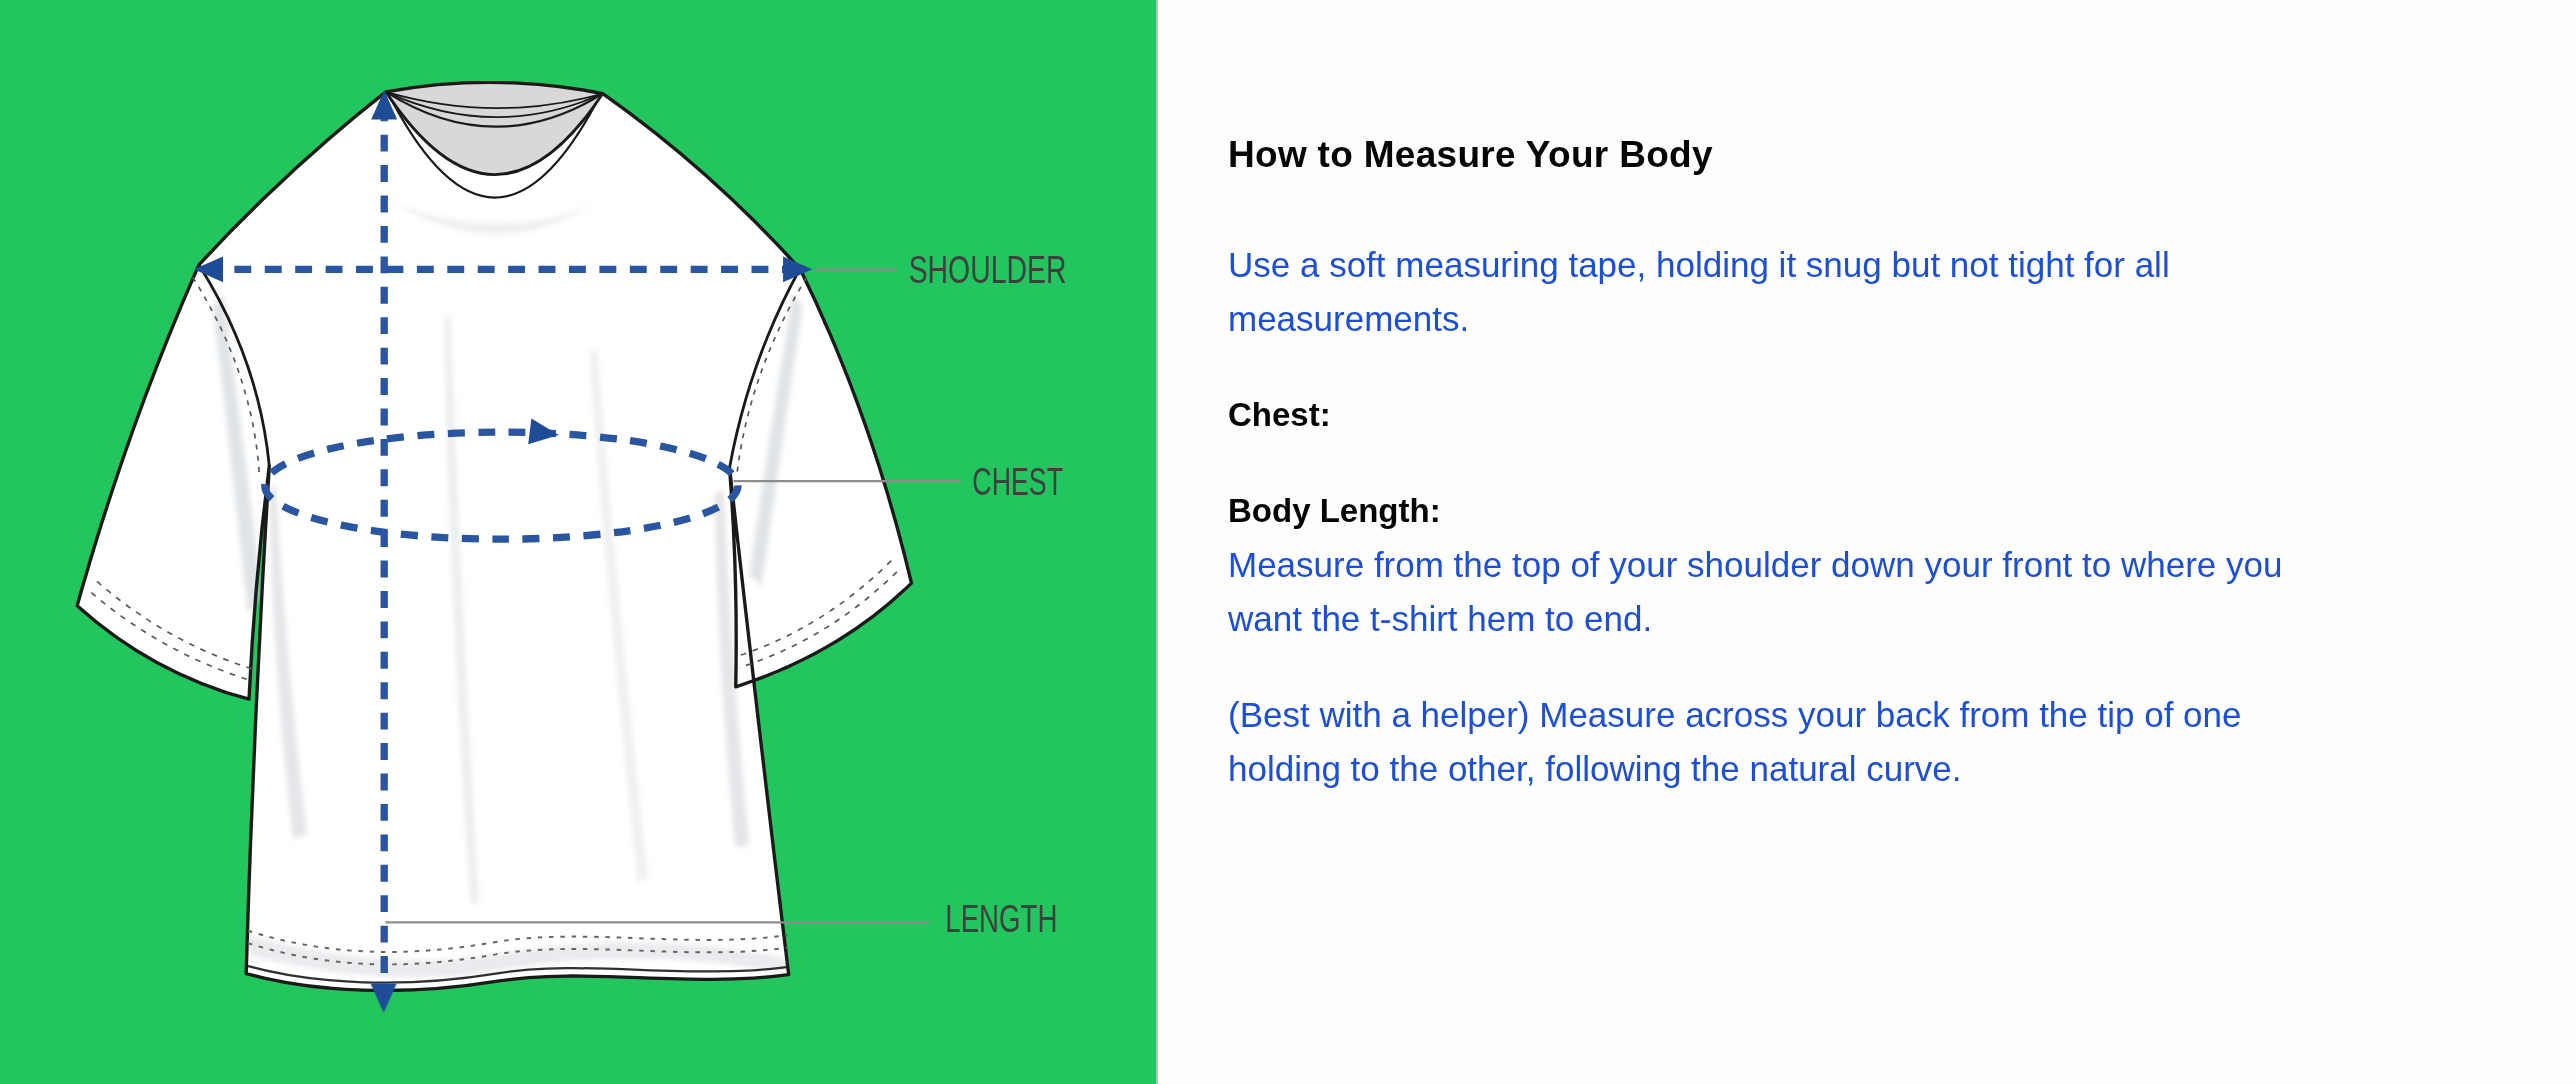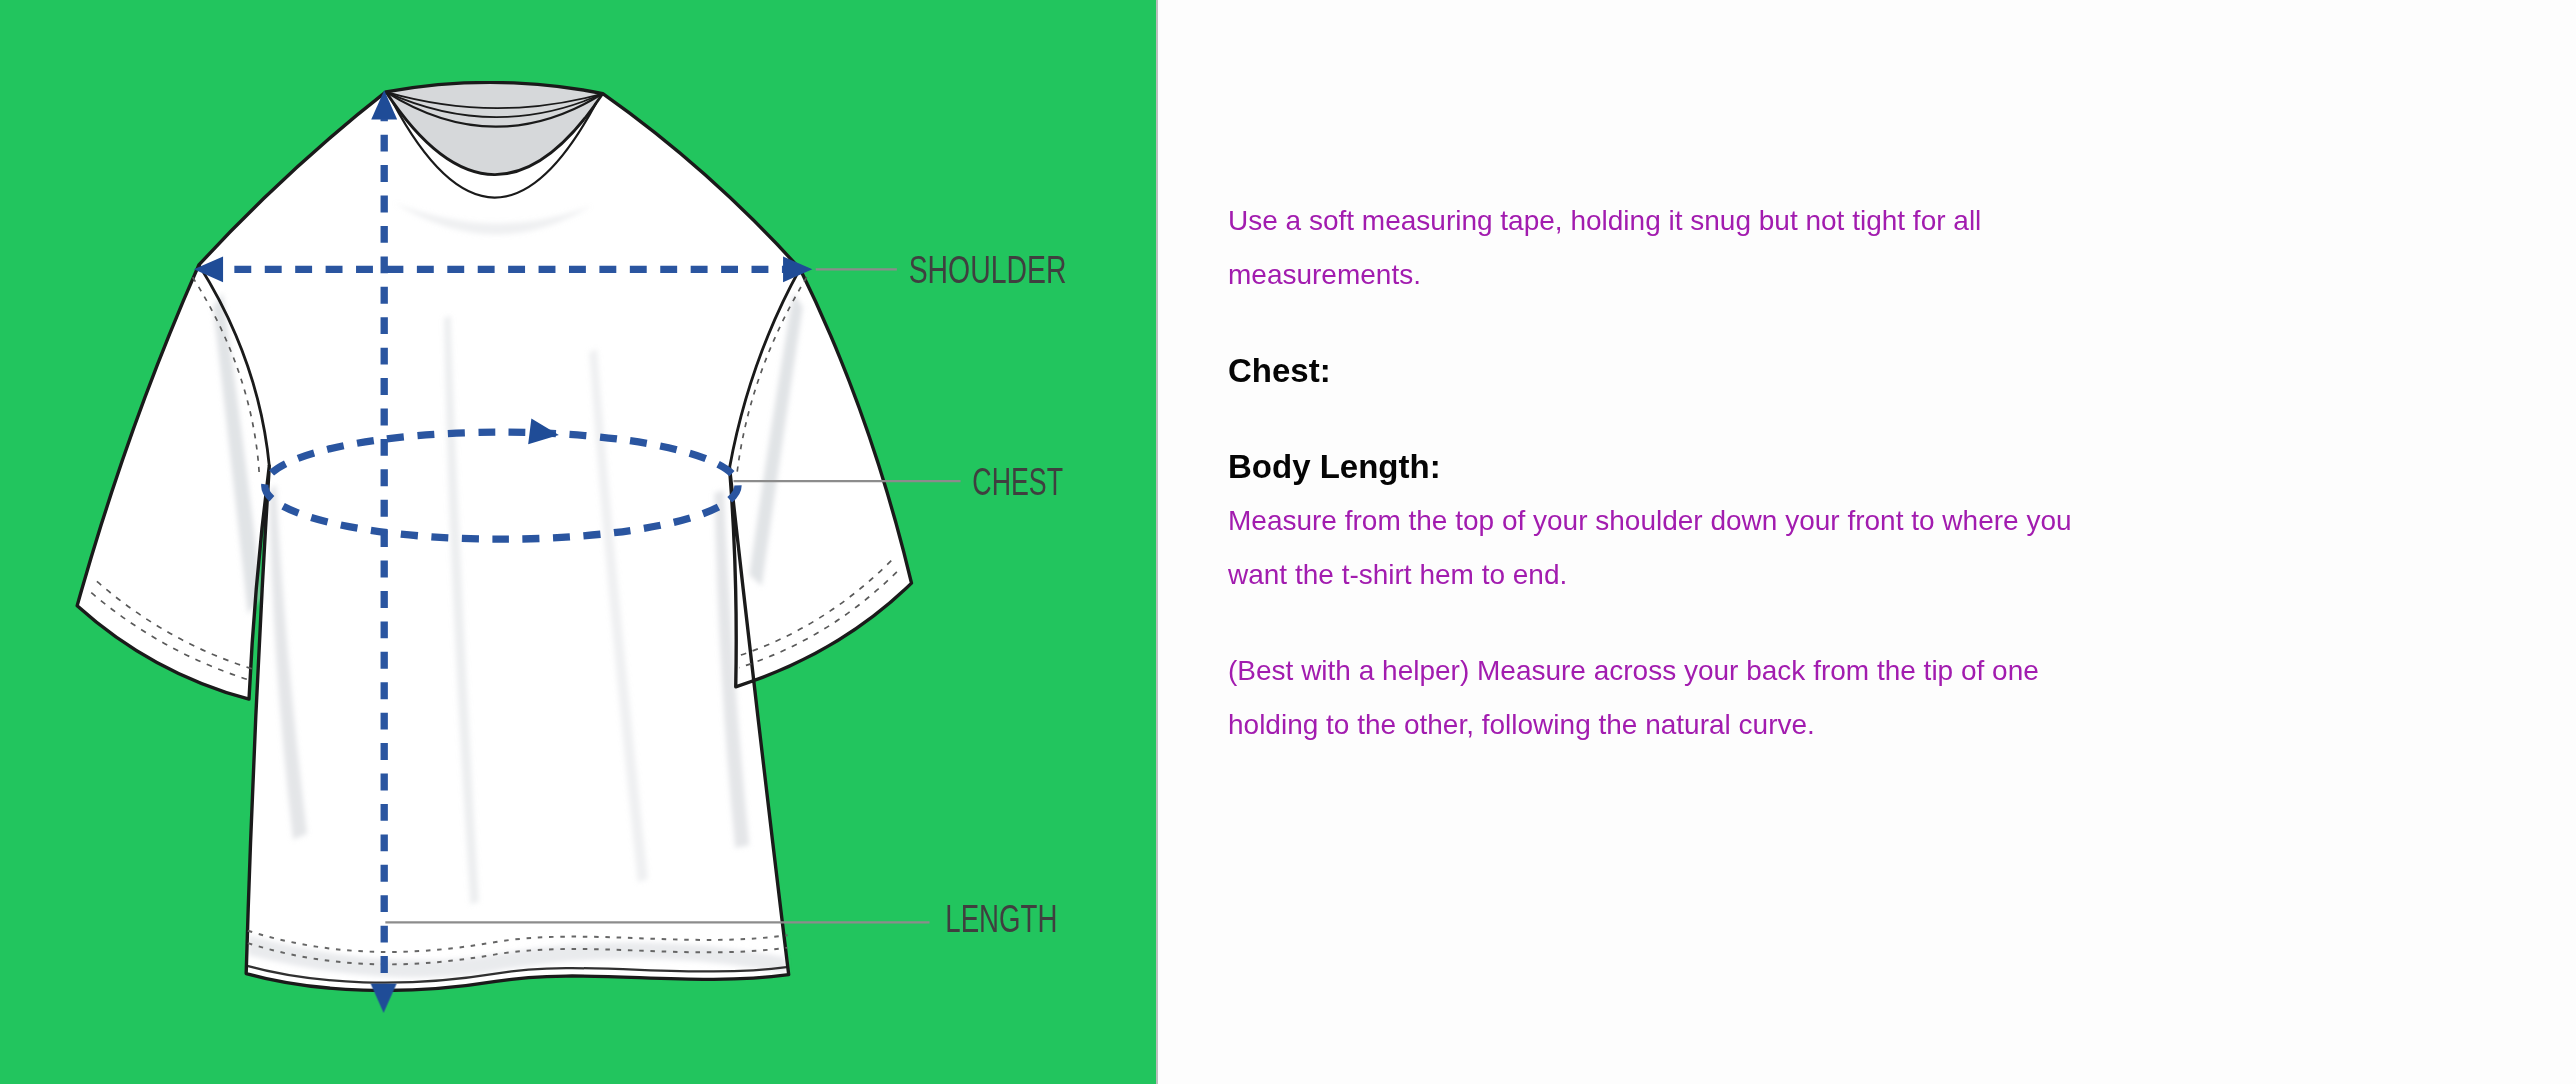--- a/index.html
+++ b/index.html
@@ -23,22 +23,22 @@
     position:absolute;left:1158px;top:0;width:1418px;height:1084px;
     background:#fdfdfd;
     padding:133px 0 0 70px;box-sizing:border-box;
     color:#181818;
   }
   .sg-heading{
     font-size:37px;line-height:44px;font-weight:bold;color:#050505;
     letter-spacing:0.3px;
   }
   .sg-intro,.sg-body{
-    font-size:28px;line-height:54px;width:1256px;
-    white-space:pre-line;color:#a21caf;
+    font-size:35px;line-height:54px;width:1256px;
+    white-space:pre-line;color:#1d4ed8;
   }
   .sg-intro{margin-top:61px;margin-bottom:21.4px;}
   .sg-section{margin-top:42px;}
   .sg-label{
     font-size:33px;line-height:54px;font-weight:bold;color:#050505;
   }
   .diagram-label{
     font-family:"Liberation Sans",sans-serif;
     fill:#3f3f3f;font-size:68px;font-weight:500;
   }
@@ -153,20 +153,21 @@
 
     <text class="diagram-label" x="1613" y="502" textLength="280" lengthAdjust="spacingAndGlyphs">SHOULDER</text>
     <text class="diagram-label" x="1726" y="878" textLength="161" lengthAdjust="spacingAndGlyphs">CHEST</text>
     <text class="diagram-label" x="1678" y="1654" textLength="199" lengthAdjust="spacingAndGlyphs">LENGTH</text>
   </svg>
 </div>
 
 <div class="divider"></div>
 
 <div class="panel-right">
+  <div class="sg-heading">How to Measure Your Body</div>
 
   <div class="sg-intro">Use a soft measuring tape, holding it snug but not tight for all
 measurements.</div>
 
   <div class="sg-section">
     <div class="sg-label">Chest:</div>
   </div>
 
   <div class="sg-section">
     <div class="sg-label">Body Length:</div>

